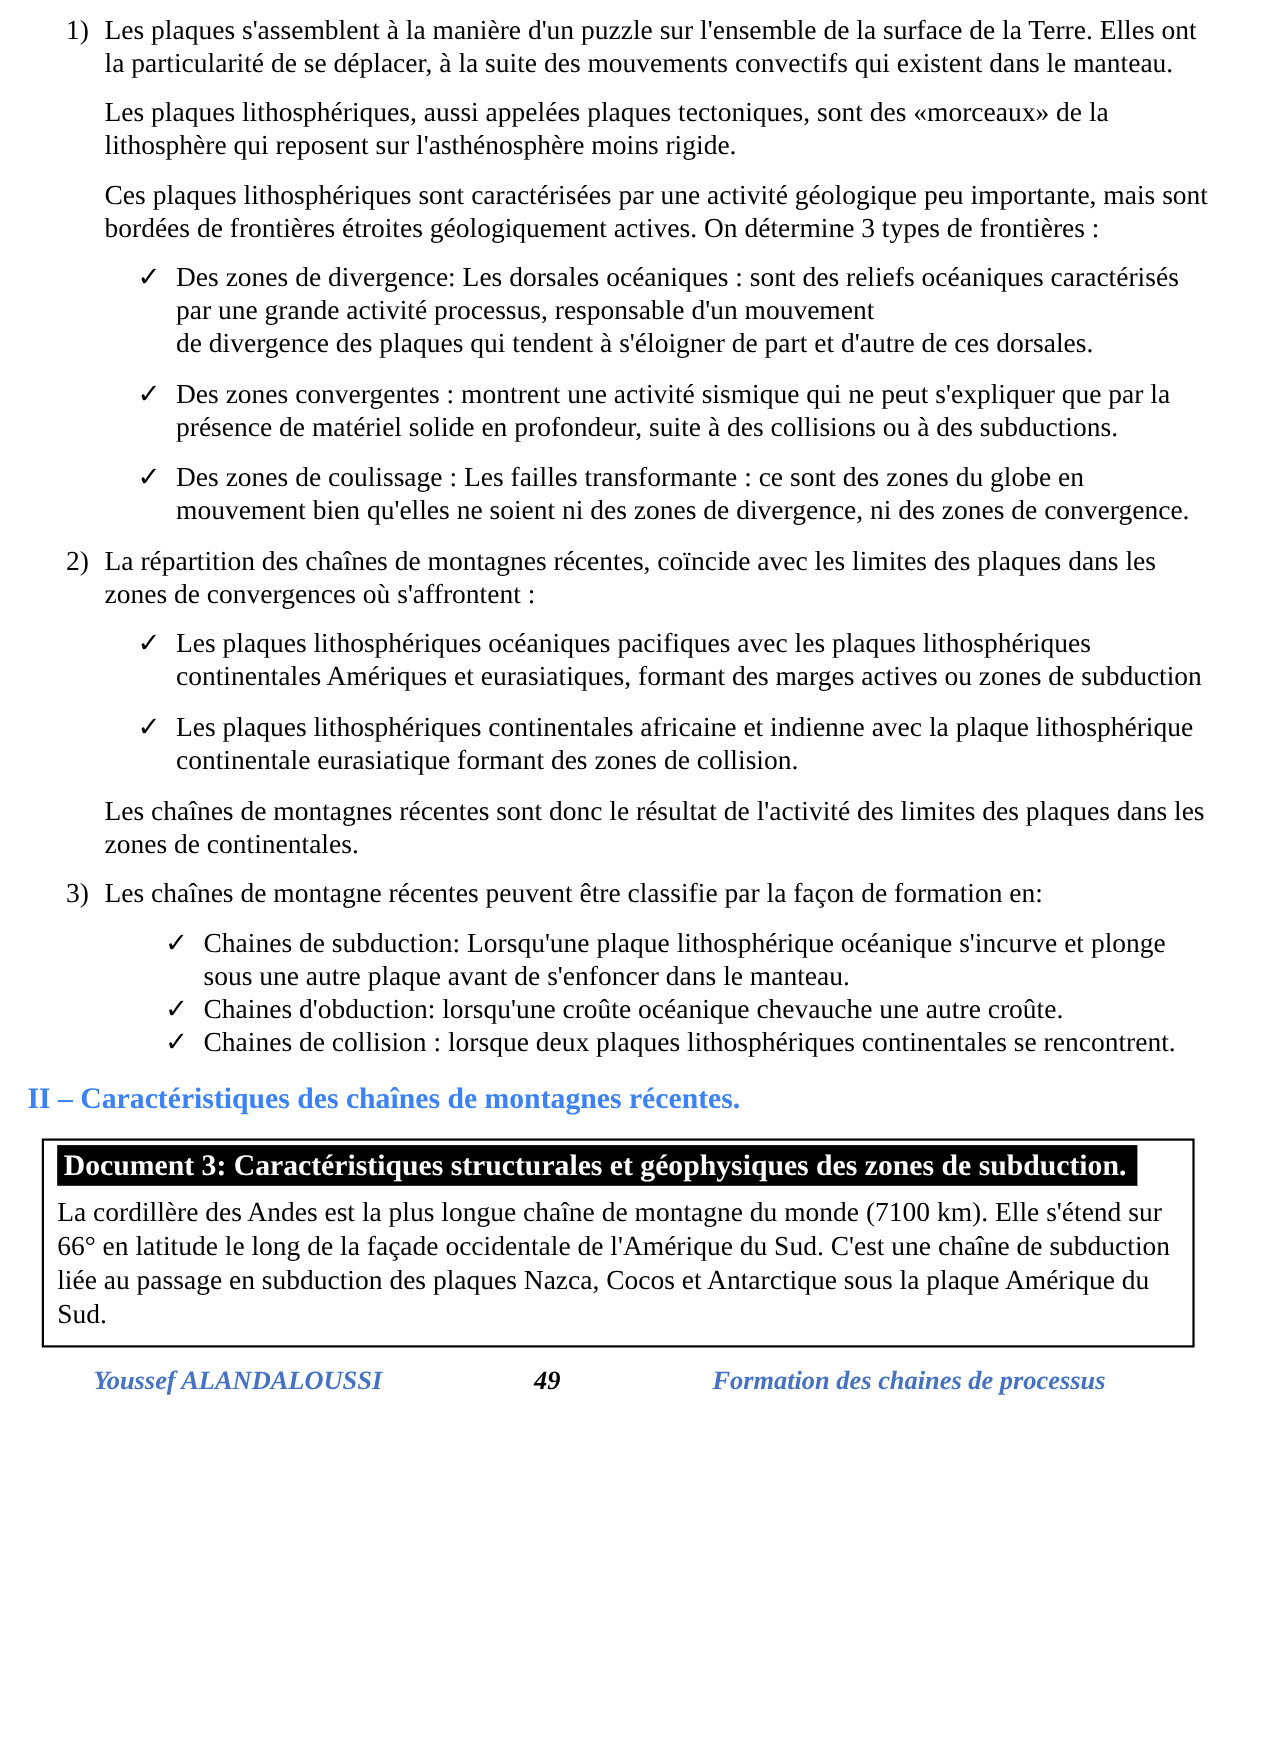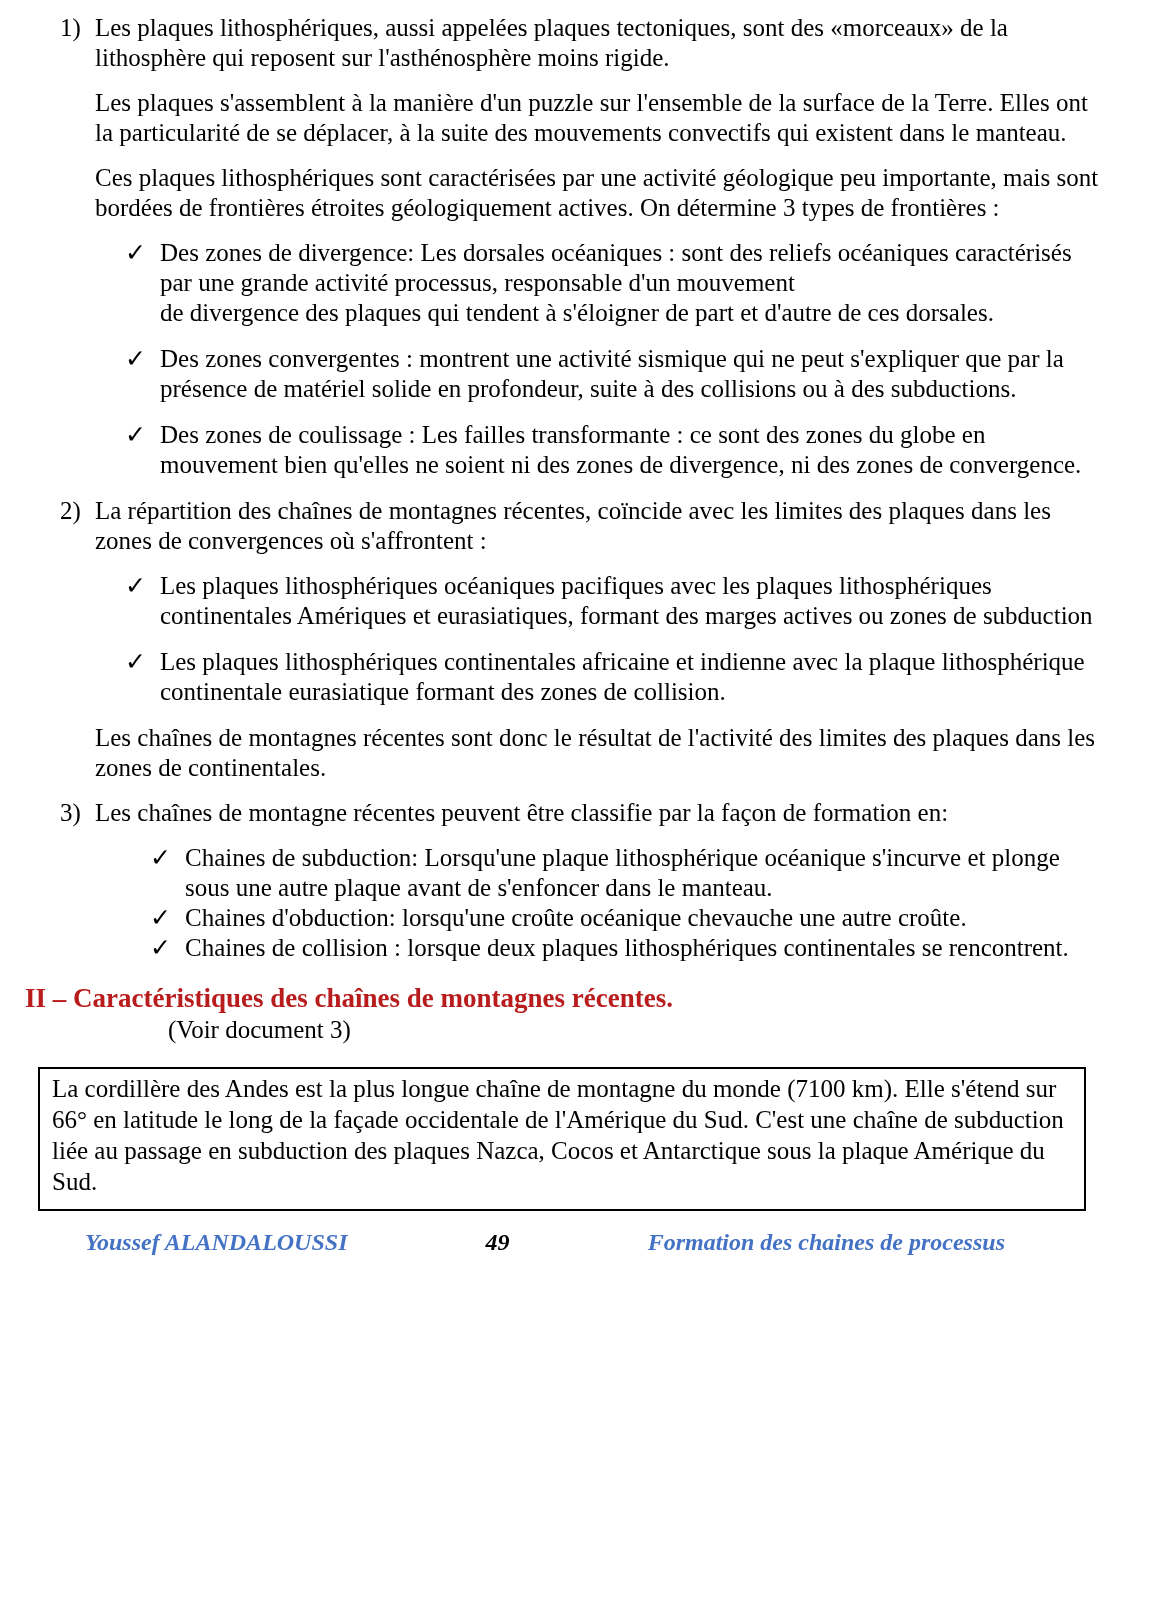--- a/index.html
+++ b/index.html
@@ -48,22 +48,22 @@
   }
   .footer .page-num { color:#000; }
 </style>
 </head>
 <body>
 
 <div class="page">
 
   <div class="num-item">
     <span class="num">1)</span>
+    <p>Les plaques s'assemblent à la manière d'un puzzle sur l'ensemble de la surface de la Terre. Elles ont la particularité de se déplacer, à la suite des mouvements convectifs qui existent dans le manteau.</p>
     <p>Les plaques lithosphériques, aussi appelées plaques tectoniques, sont des «morceaux» de la lithosphère qui reposent sur l'asthénosphère moins rigide.</p>
-    <p>Les plaques s'assemblent à la manière d'un puzzle sur l'ensemble de la surface de la Terre. Elles ont la particularité de se déplacer, à la suite des mouvements convectifs qui existent dans le manteau.</p>
     <p>Ces plaques lithosphériques sont caractérisées par une activité géologique peu importante, mais sont bordées de frontières étroites géologiquement actives. On détermine 3 types de frontières :</p>
 
     <div class="bullet">
       <span class="check">✓</span>
       <span class="btext">Des zones de divergence: Les dorsales océaniques : sont des reliefs océaniques caractérisés par une grande activité processus, responsable d'un mouvement
 de divergence des plaques qui tendent à s'éloigner de part et d'autre de ces dorsales.</span>
     </div>
     <div class="bullet">
       <span class="check">✓</span>
       <span class="btext">Des zones convergentes : montrent une activité sismique qui ne peut s'expliquer que par la présence de matériel solide en profondeur, suite à des collisions ou à des subductions.</span>
@@ -104,25 +104,25 @@
         <span class="btext">Chaines d'obduction: lorsqu'une croûte océanique chevauche une autre croûte.</span>
       </div>
       <div class="bullet">
         <span class="check">✓</span>
         <span class="btext">Chaines de collision : lorsque deux plaques lithosphériques continentales se rencontrent.</span>
       </div>
     </div>
   </div>
 
   <div class="headings">
-    <div class="h-main" style="color: #b91c1c;">II – Caractéristiques des chaînes de montagnes récentes.</div>
-    <div class="h-note">(Voir document 3)</div>
+    <div class="h-main" style="color: #3b82f6;">II – Caractéristiques des chaînes de montagnes récentes.</div>
   </div>
 
   <div class="docbox">
+    <div class="docbox-title" style="background-color: rgb(0, 0, 0); color: rgb(255, 255, 255);">Document 3: Caractéristiques structurales et géophysiques des zones de subduction.</div>
     <p>La cordillère des Andes est la plus longue chaîne de montagne du monde (7100 km). Elle s'étend sur 66° en latitude le long de la façade occidentale de l'Amérique du Sud. C'est une chaîne de subduction liée au passage en subduction des plaques Nazca, Cocos et Antarctique sous la plaque Amérique du Sud.</p>
   </div>
 
   <div class="footer">
     <span style="color: rgb(68, 114, 196);">Youssef ALANDALOUSSI</span>
     <span class="page-num">49</span>
     <span style="color: rgb(68, 114, 196);">Formation des chaines de processus</span>
   </div>
 
 </div>

